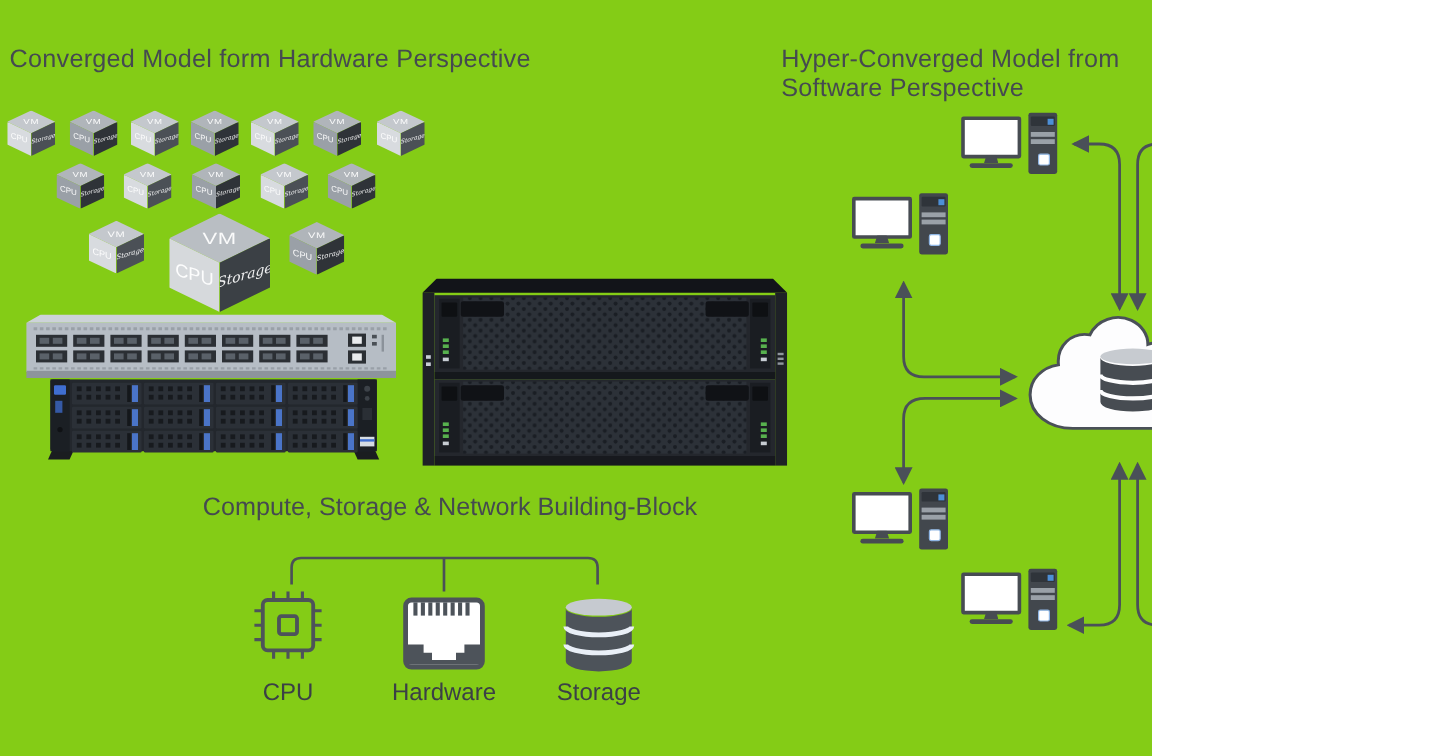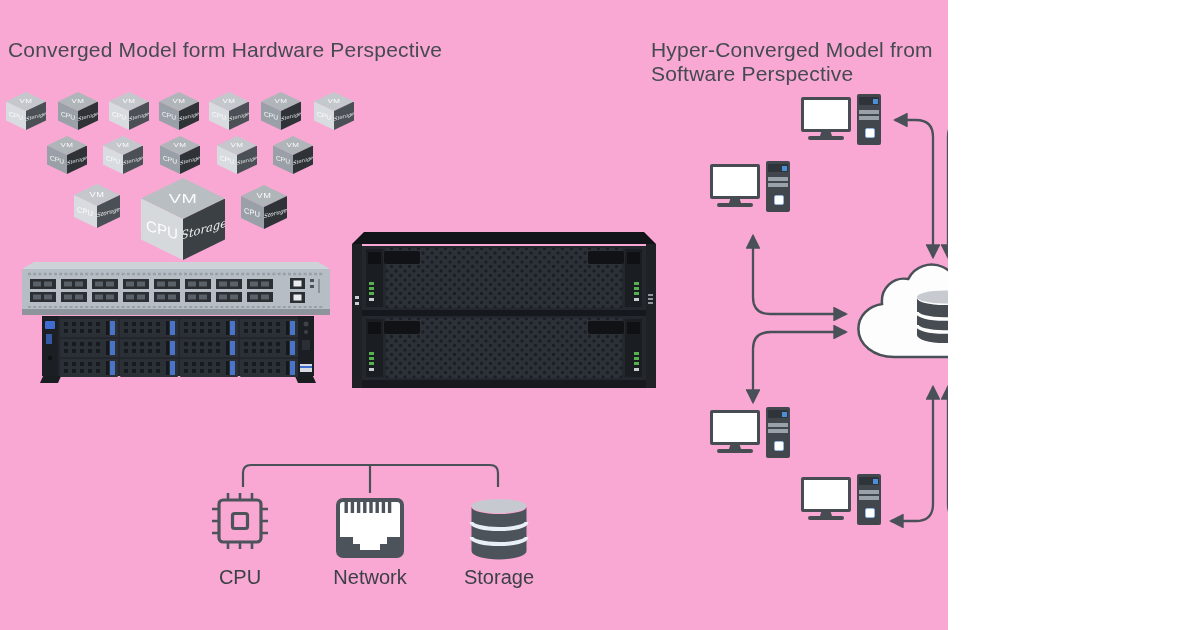--- a/index.html
+++ b/index.html
@@ -1,17 +1,17 @@
 <!DOCTYPE html>
 <html><head>
 <meta charset="utf-8">
 <style>
   html,body{margin:0;padding:0;}
   body{font-family:"Liberation Sans",sans-serif;}
-  #canvas{position:relative;width:948px;height:630px;background:#f9a8d4;overflow:hidden;}
+  #canvas{position:relative;width:948px;height:630px;background:#84cc16;overflow:hidden;padding-left:12px;}
 
   .title{position:absolute;top:38px;font-size:21px;color:#454a50;letter-spacing:.2px;}
   #left-title{left:8px;}
   #right-title{left:651px;}
   #caption{position:absolute;left:125px;width:500px;top:411px;text-align:center;font-size:21px;color:#454a50;}
 
   
   .cube{position:absolute;width:40px;height:38px;font-size:7px;}
   .cube-m{width:46px;height:44px;font-size:8px;}
   .cube-big{width:84px;height:82px;font-size:16px;}
@@ -355,20 +355,21 @@
     <rect x="3" y="70" width="4" height="3" fill="#c8ced5"></rect>
     <rect x="296" y="62" width="5" height="2" fill="#8f969d"></rect>
     <rect x="296" y="66" width="5" height="2" fill="#8f969d"></rect>
     <rect x="296" y="70" width="5" height="2" fill="#8f969d"></rect>
     <use href="#shelf" x="10" y="14"></use>
     <rect x="10" y="78" width="284" height="6" fill="#15181c"></rect>
     <use href="#shelf" x="10" y="84"></use>
     <rect x="10" y="148" width="284" height="8" fill="#17191e"></rect>
   </svg>
 
+  <div id="caption">Compute, Storage &amp; Network Building-Block</div>
 
   <svg id="bb-svg" class="hw" width="350" height="112" viewBox="0 0 350 112">
     <g stroke="#4a5058" stroke-width="2.2" fill="none">
       <path d="M48,32 V18 Q48,10 56,10 H295 Q303,10 303,18 V32"></path>
       <path d="M175,10 V38"></path>
     </g>
     <g stroke="#4d535a" fill="none">
       <rect x="24" y="45" width="42" height="42" rx="4" stroke-width="3.2"></rect>
       <rect x="37.5" y="58.5" width="15" height="15" rx="2" stroke-width="3.2"></rect>
       <g stroke-width="2.6">
@@ -394,21 +395,21 @@
     </g>
     <g>
       <path d="M276.5,52 L276.5,96 A27.5,8.5 0 0 0 331.5,96 L331.5,52 A27.5,7 0 0 1 276.5,52 Z" fill="#4d535a"></path>
       <ellipse cx="304" cy="51" rx="27.5" ry="7" fill="#c6cad0"></ellipse>
       <path d="M276.5,67 A27.5,7 0 0 0 331.5,67" fill="none" stroke="#e9eff7" stroke-width="4"></path>
       <path d="M276.5,82 A27.5,7 0 0 0 331.5,82" fill="none" stroke="#e9eff7" stroke-width="4"></path>
     </g>
   </svg>
 
   <div class="bb-label" id="bb-label-cpu">CPU</div>
-  <div class="bb-label" id="bb-label-network">Network</div>
+  <div class="bb-label" id="bb-label-network">Hardware</div>
   <div class="bb-label" id="bb-label-storage">Storage</div>
 
   <div id="pc-field">
       <div class="pc pc1">
     <div class="monitor"></div>
     <div class="stand"></div>
     <div class="base"></div>
     <div class="tower">
       <div class="t-top">
             <i class="t-led"></i>

